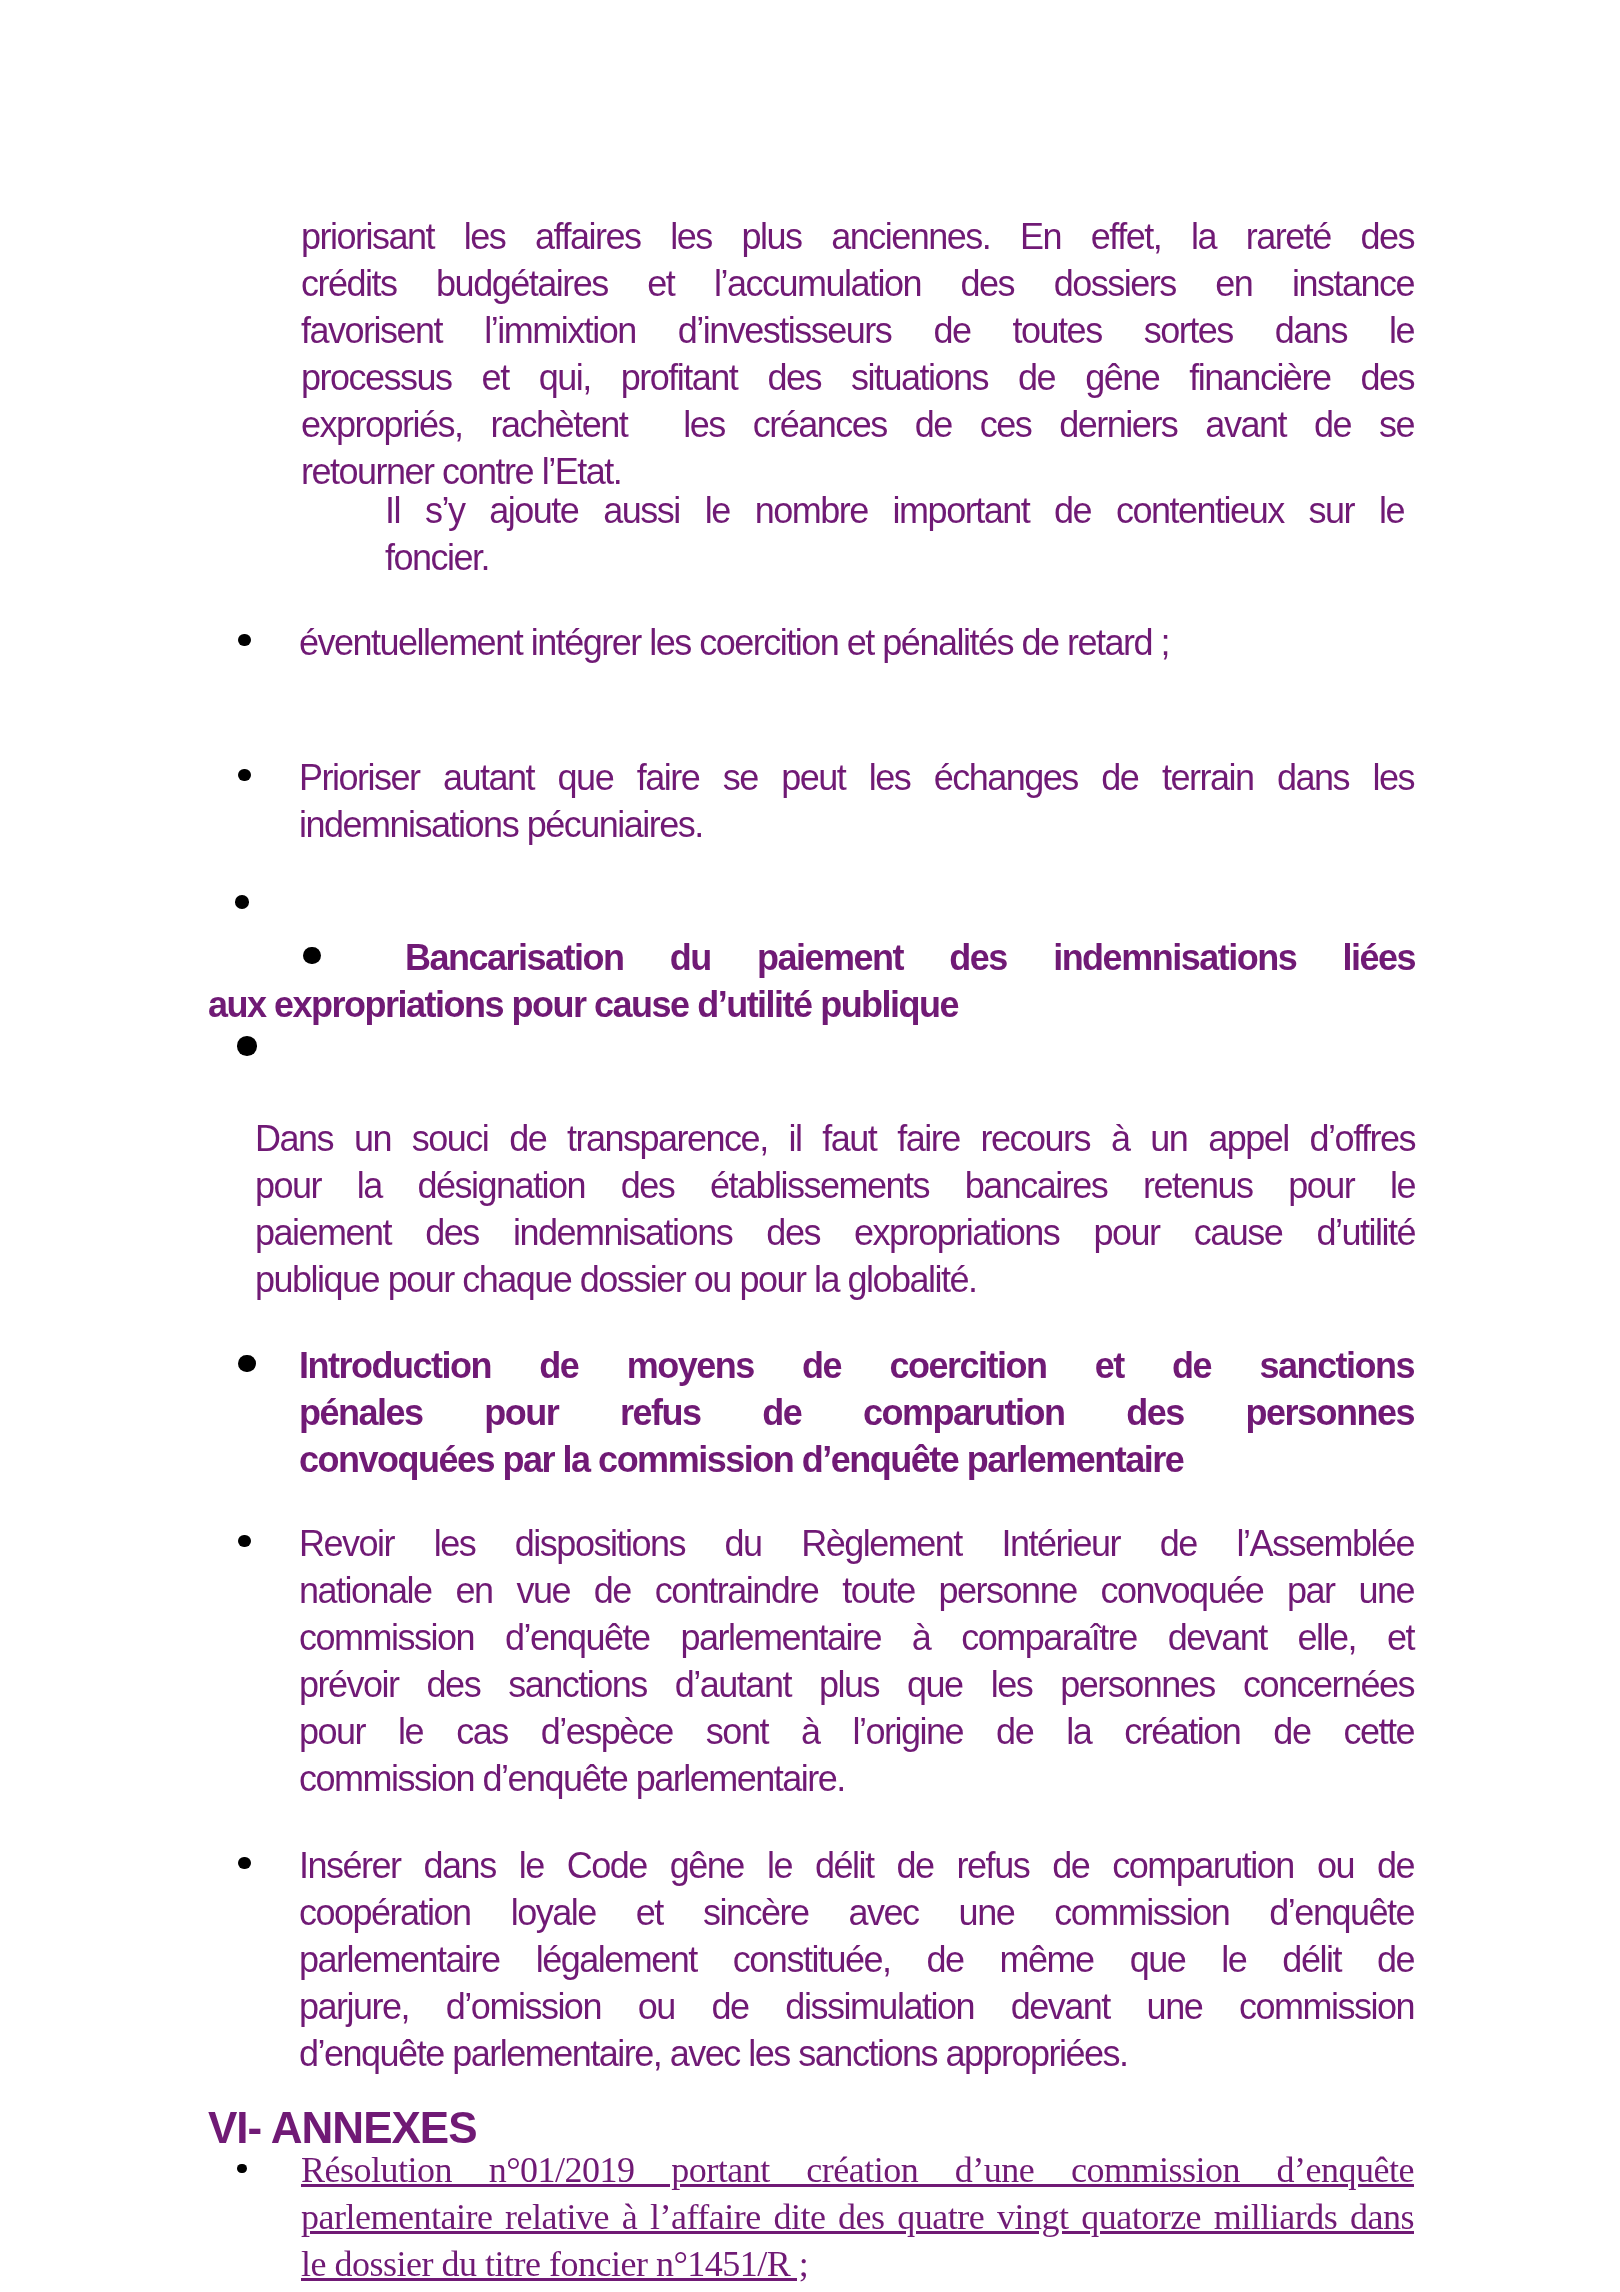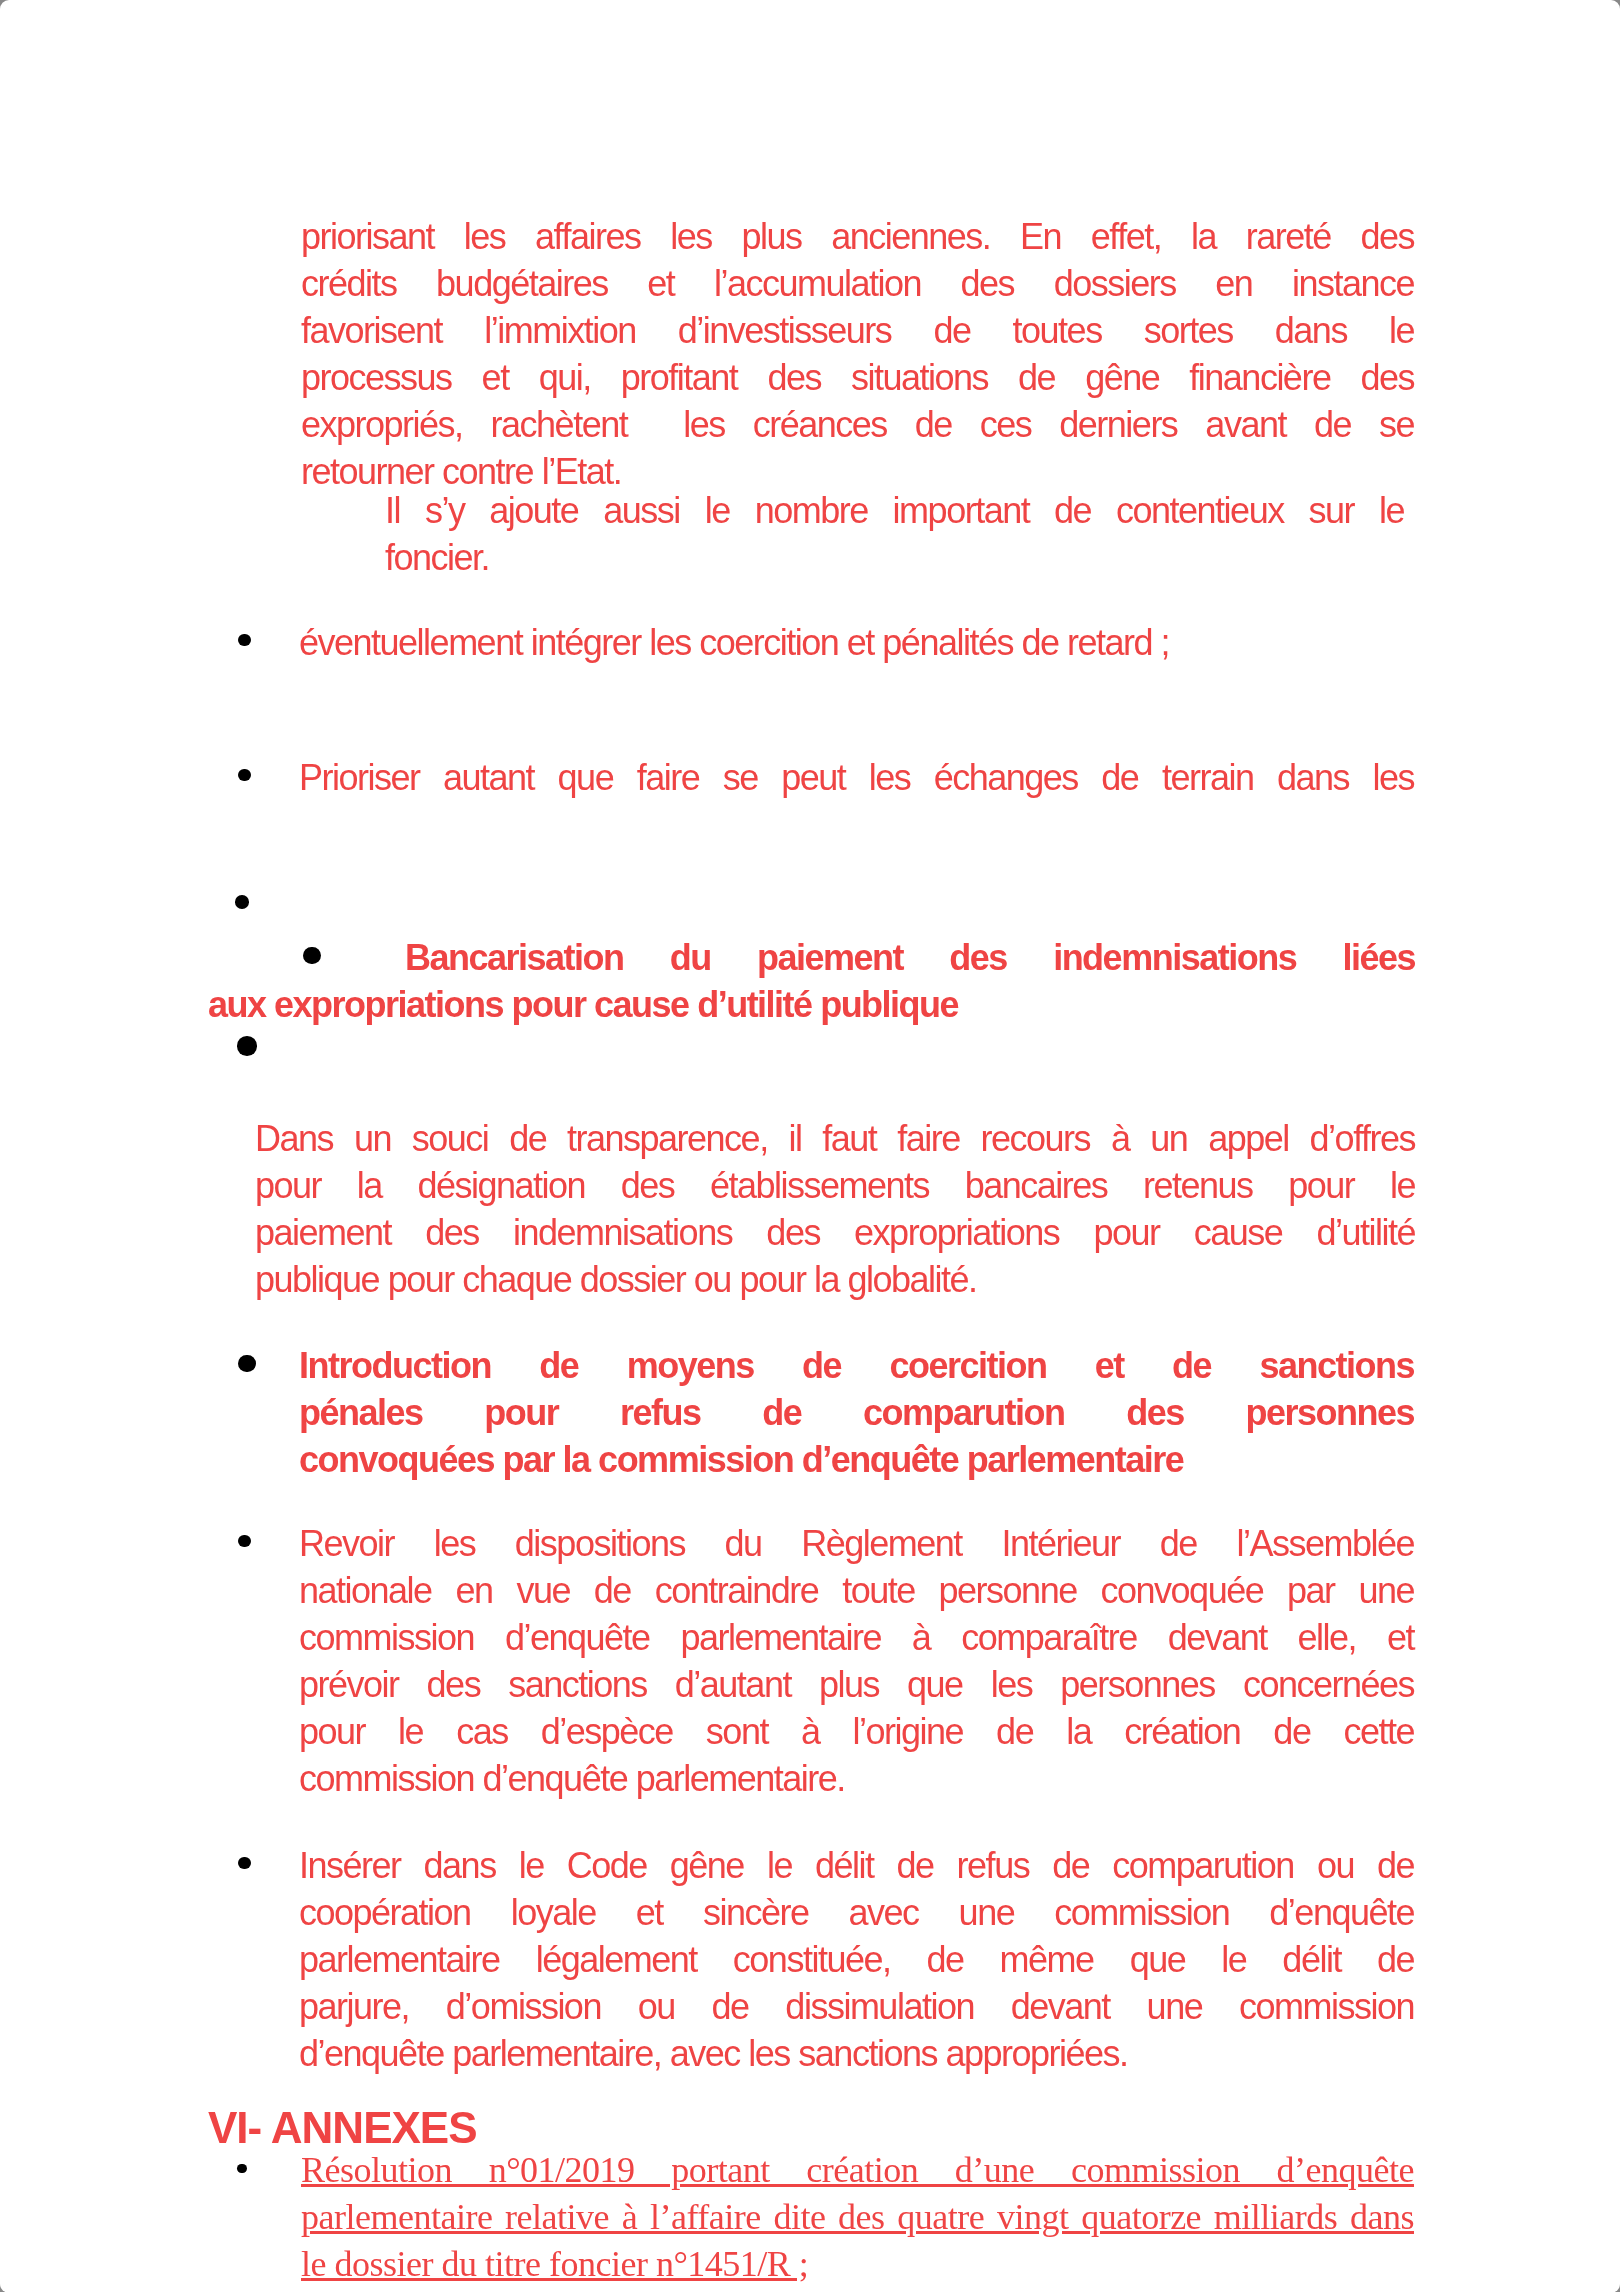--- a/index.html
+++ b/index.html
@@ -2,22 +2,21 @@
 <html><head>
 <meta charset="utf-8">
 <style>
   html,body{margin:0;padding:0;background:#888;}
   .page{
     position:relative;
     width:1620px;height:2293px;
     background:#ffffff;
     overflow:hidden;
     font-family:"Liberation Sans","DejaVu Sans",sans-serif;
-    color:#ef4444;
-    border-radius:9px;
+    color:#701a75;
   }
   .block{position:absolute;}
   .ln{
     line-height:47px;
     font-size:36px;
     letter-spacing:-1.5px;
     white-space:normal;
   }
   .jl{text-align:justify;text-align-last:justify;}
   .ll{text-align:left;}
@@ -68,20 +67,21 @@
   </div>
 
   <div class="block" style="left:299px;top:619px;width:1115px;">
     <span class="dot d13 item-dot13"></span>
     <div class="ln ll">éventuellement intégrer les coercition et pénalités de retard ;</div>
   </div>
 
   <div class="block" style="left:299px;top:754px;width:1115px;">
     <span class="dot d13 item-dot13"></span>
     <div class="ln jl">Prioriser autant que faire se peut les échanges de terrain dans les</div>
+    <div class="ln ll">indemnisations pécuniaires.</div>
   </div>
 
   <span class="dot d14" style="left:235px;top:895px;"></span>
 
   <div class="block bold" style="left:208px;top:934px;width:1207px;">
     <span class="dot d18" style="left:95px;top:12.7px;"></span>
     <div class="ln jl banc-line1">Bancarisation du paiement des indemnisations liées</div>
     <div class="ln ll">aux expropriations pour cause d’utilité publique</div>
   </div>
 

